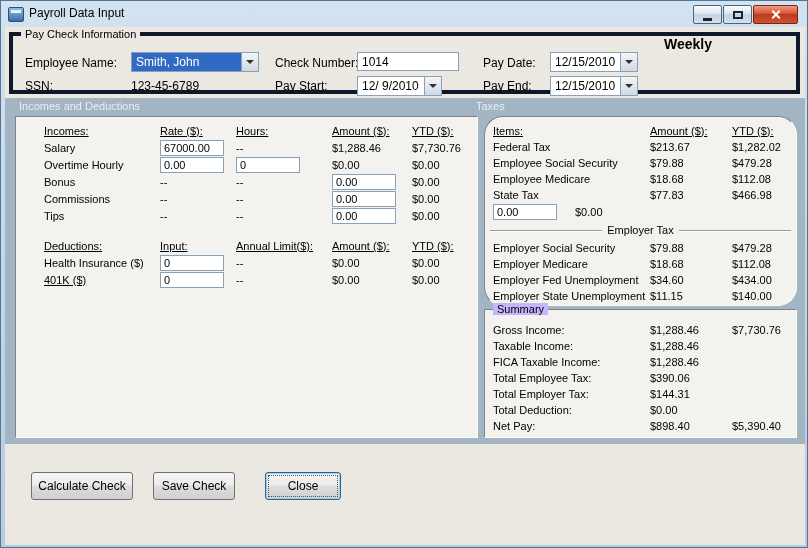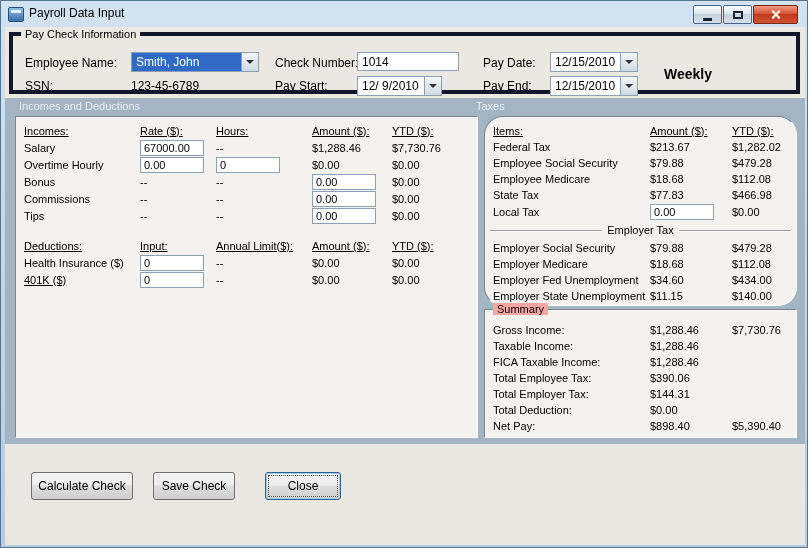--- a/index.html
+++ b/index.html
@@ -52,28 +52,28 @@
   
   .band { position:absolute; left:0; top:71px; width:800px; height:346px; background:#a3b4c2; }
   .section-label { position:absolute; top:2px; font-size:11px; color:#eaeef2; }
 
   .panel, .summary-box { position:absolute; background:#f3f2ee;
           border-top:1px solid #7e8389; border-left:1px solid #7e8389;
           border-bottom:1px solid #fdfdfd; border-right:1px solid #fdfdfd; }
   .panel-incomes { left:10px; top:89px; width:463px; height:322px; padding-top:5px; }
   .panel-taxes   { left:479px; top:89px; width:313px; height:190px; padding-top:5px;border-radius:19px; }
   .summary-box   { left:479px; top:282px; width:313px; height:129px; padding-top:12px; }
-  .summary-legend { position:absolute; left:8px; top:-7px; background:#fca5a5; padding:0 4px; font-size:11px; }
+  .summary-legend { position:absolute; left:8px; top:-7px; background:#c4b5fd; padding:0 4px; font-size:11px; }
 
   .trow { display:flex; align-items:center; height:17px; padding-left:8px; font-size:11px; white-space:nowrap; }
   .trow16 { height:16px; }
   .spacer { height:13px; }
   .hdr { text-decoration:underline; }
   .u   { text-decoration:underline; }
-  .c1{width:116px;} .c2{width:76px;} .c3{width:96px;} .c4{width:80px;} .c5{flex:1;}
+  .c1{width:116px;margin-left:20px;} .c2{width:76px;} .c3{width:96px;} .c4{width:80px;} .c5{flex:1;}
   .t1{width:157px;} .t2{width:82px;} .t3{flex:1;}
   .mini { width:64px; height:16px; border:1px solid #8aa0b5; background:#fff;
           font-size:11px; font-family:inherit; padding:0 3px; }
   .divider-row { display:flex; align-items:center; height:20px; padding:0 5px; font-size:11px;justify-content:space-between; }
   .divider-row .line { flex:1; height:1px; background:#9a9a9a; box-shadow:0 1px 0 #fff; }
   .divider-row .dtext { padding:0 5px; }
 
   
   .btn { position:absolute; height:28px; border:1px solid #707070; border-radius:3px;
          background:linear-gradient(#f5f5f5,#ededed 45%,#dedede 50%,#cfcfcf);
@@ -141,21 +141,21 @@
       </div>
 
       <span class="lbl" style="left:470px;top:43px">Pay End:</span>
       <div class="combo" style="left:537px;top:40px;width:88px">
         <span class="combo-text">12/15/2010</span>
         <span class="combo-btn">
             <span class="arr"></span>
           </span>
       </div>
 
-      <span class="weekly" style="left:651px;top:30px">Weekly</span>
+      <span class="weekly" style="left:651px;top:0">Weekly</span>
     </div>
 
     <div class="band">
       <span class="section-label" style="left:14px">Incomes and Deductions</span>
       <span class="section-label" style="left:471px">Taxes</span>
     </div>
 
     <div class="panel panel-incomes">
       <div class="trow">
         <span class="c1 hdr">Incomes:</span>
@@ -245,21 +245,20 @@
         <span class="t1">Employee Medicare</span>
         <span class="t2">$18.68</span>
         <span class="t3">$112.08</span>
       </div>
       <div class="trow trow16">
         <span class="t1">State Tax</span>
         <span class="t2">$77.83</span>
         <span class="t3">$466.98</span>
       </div>
       <div class="trow">
-        <span class="t1">Local Tax</span>
         <span class="t2"><input class="mini" value="0.00" style=""></span>
         <span class="t3">$0.00</span>
       </div>
 
       <div class="divider-row">
         <span class="line"></span>
         <span class="dtext">Employer Tax</span>
         <span class="line"></span>
       </div>
 

